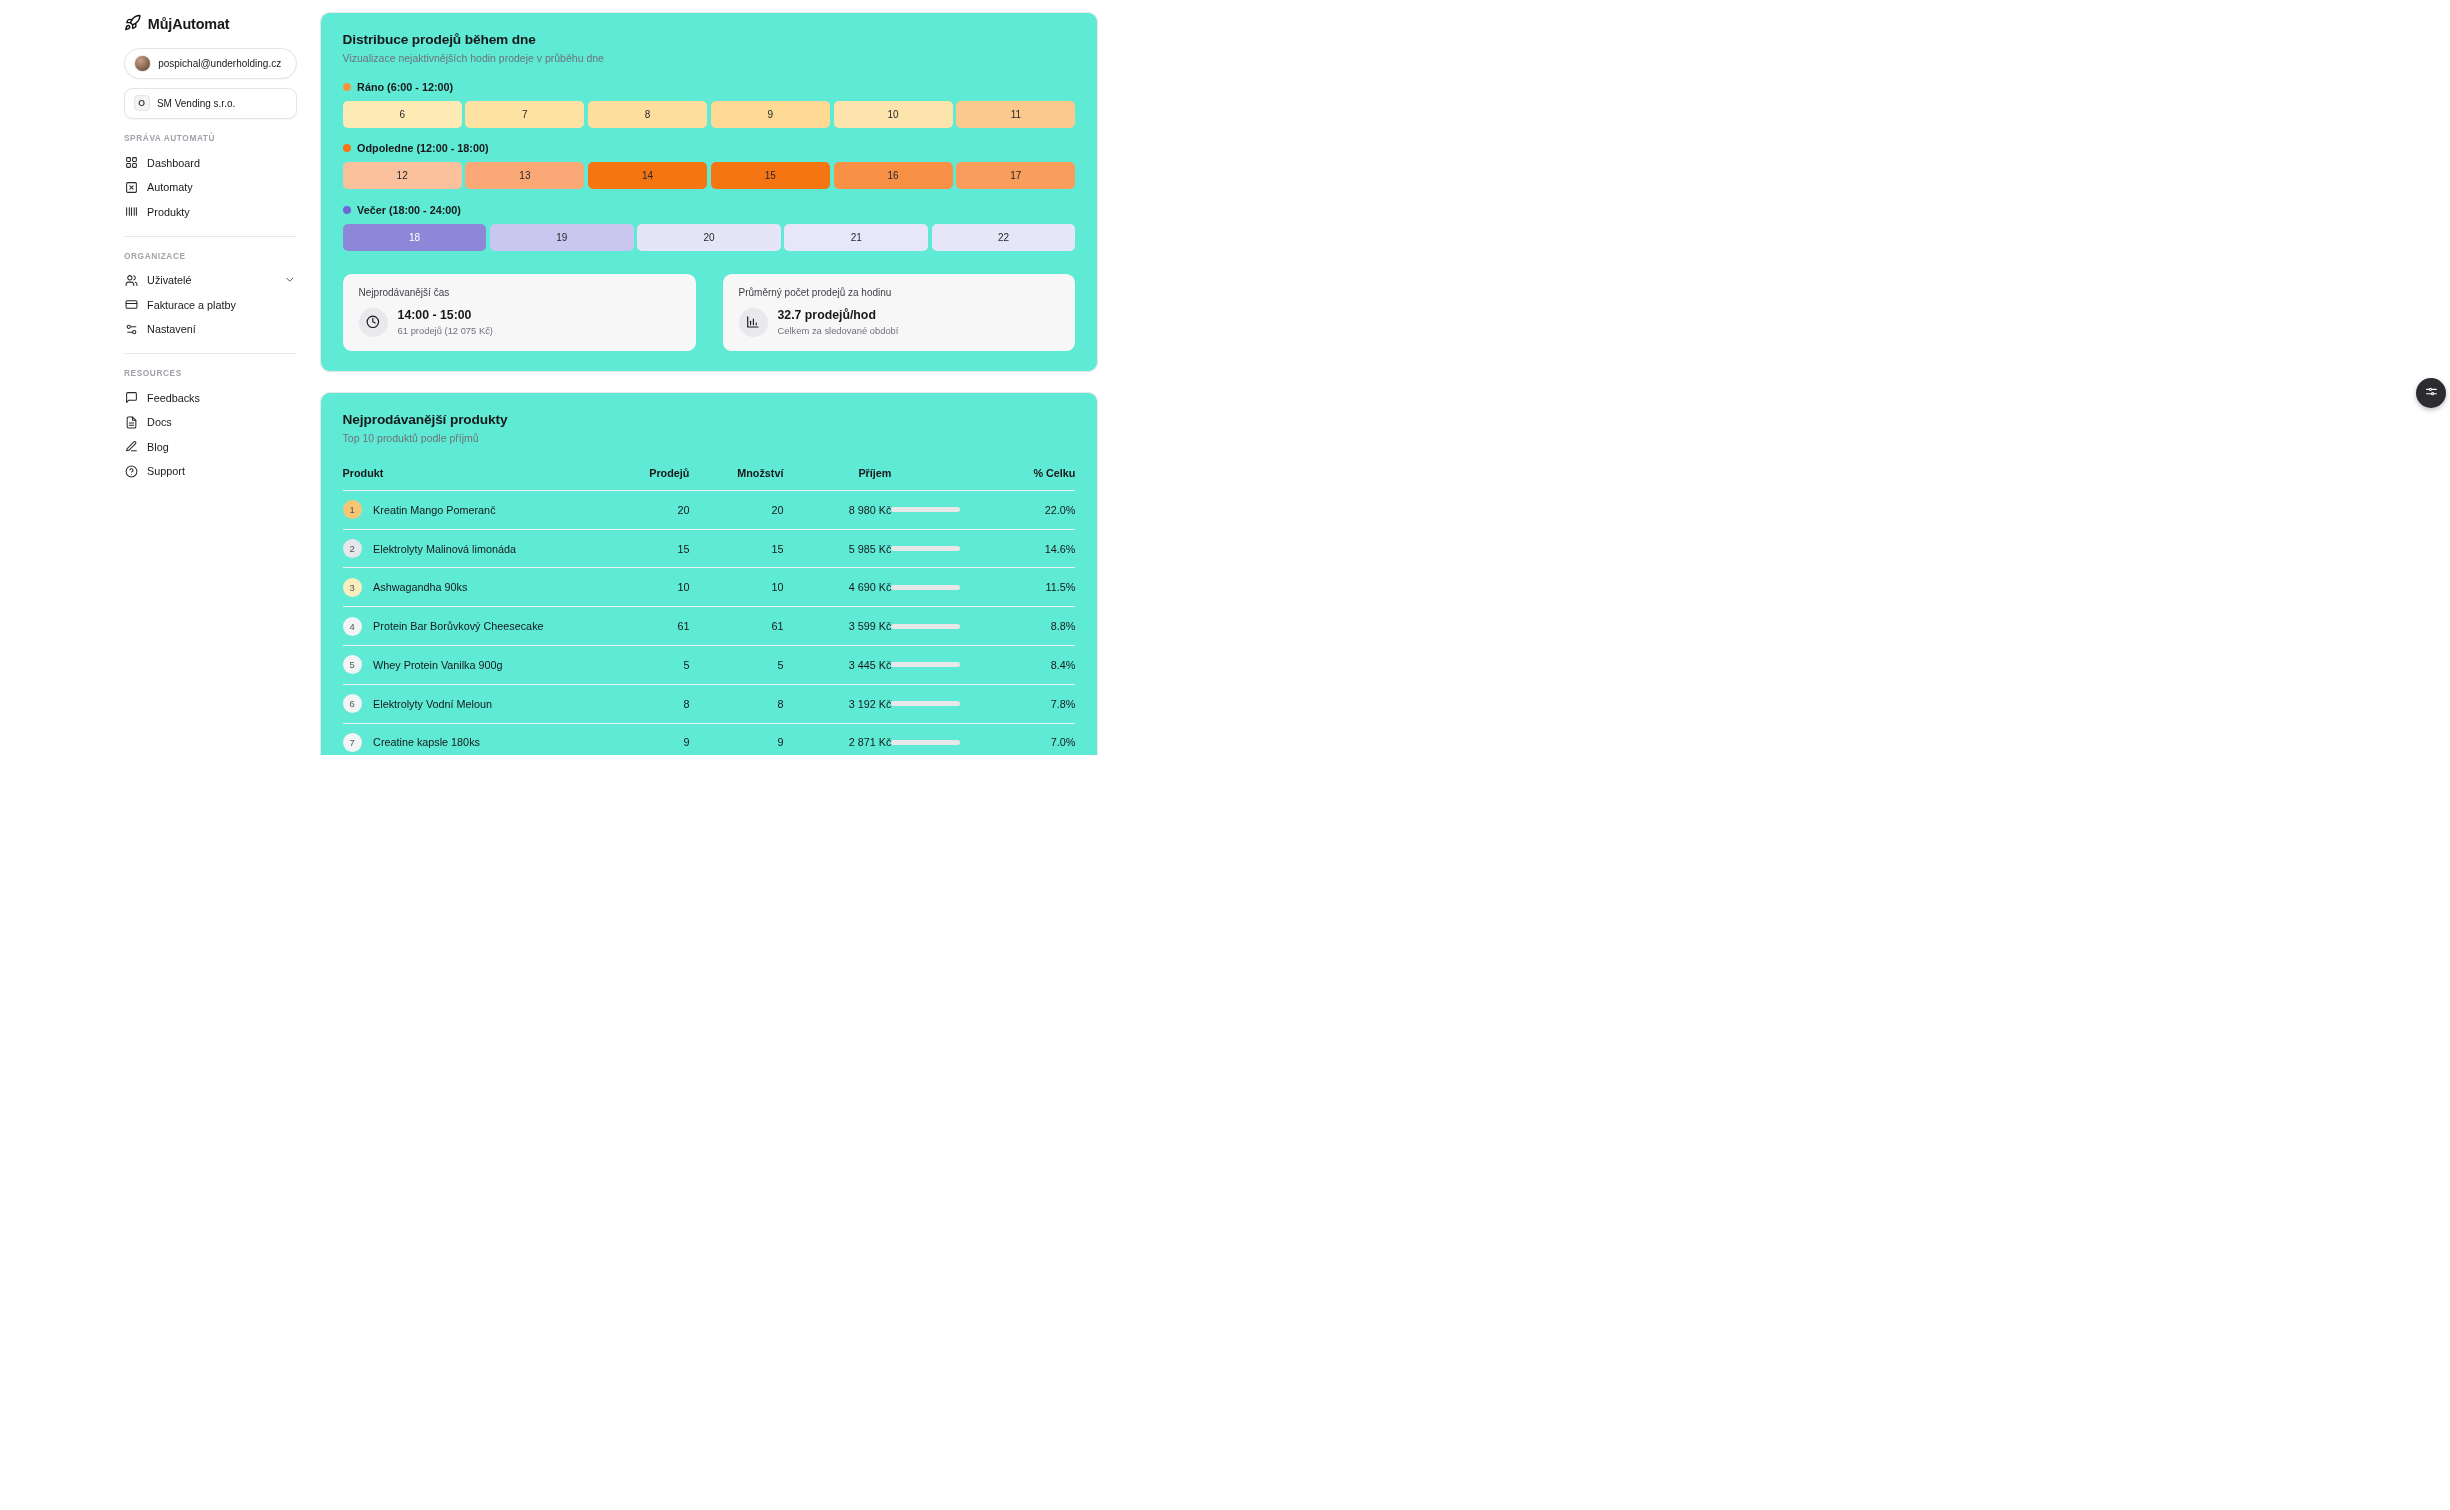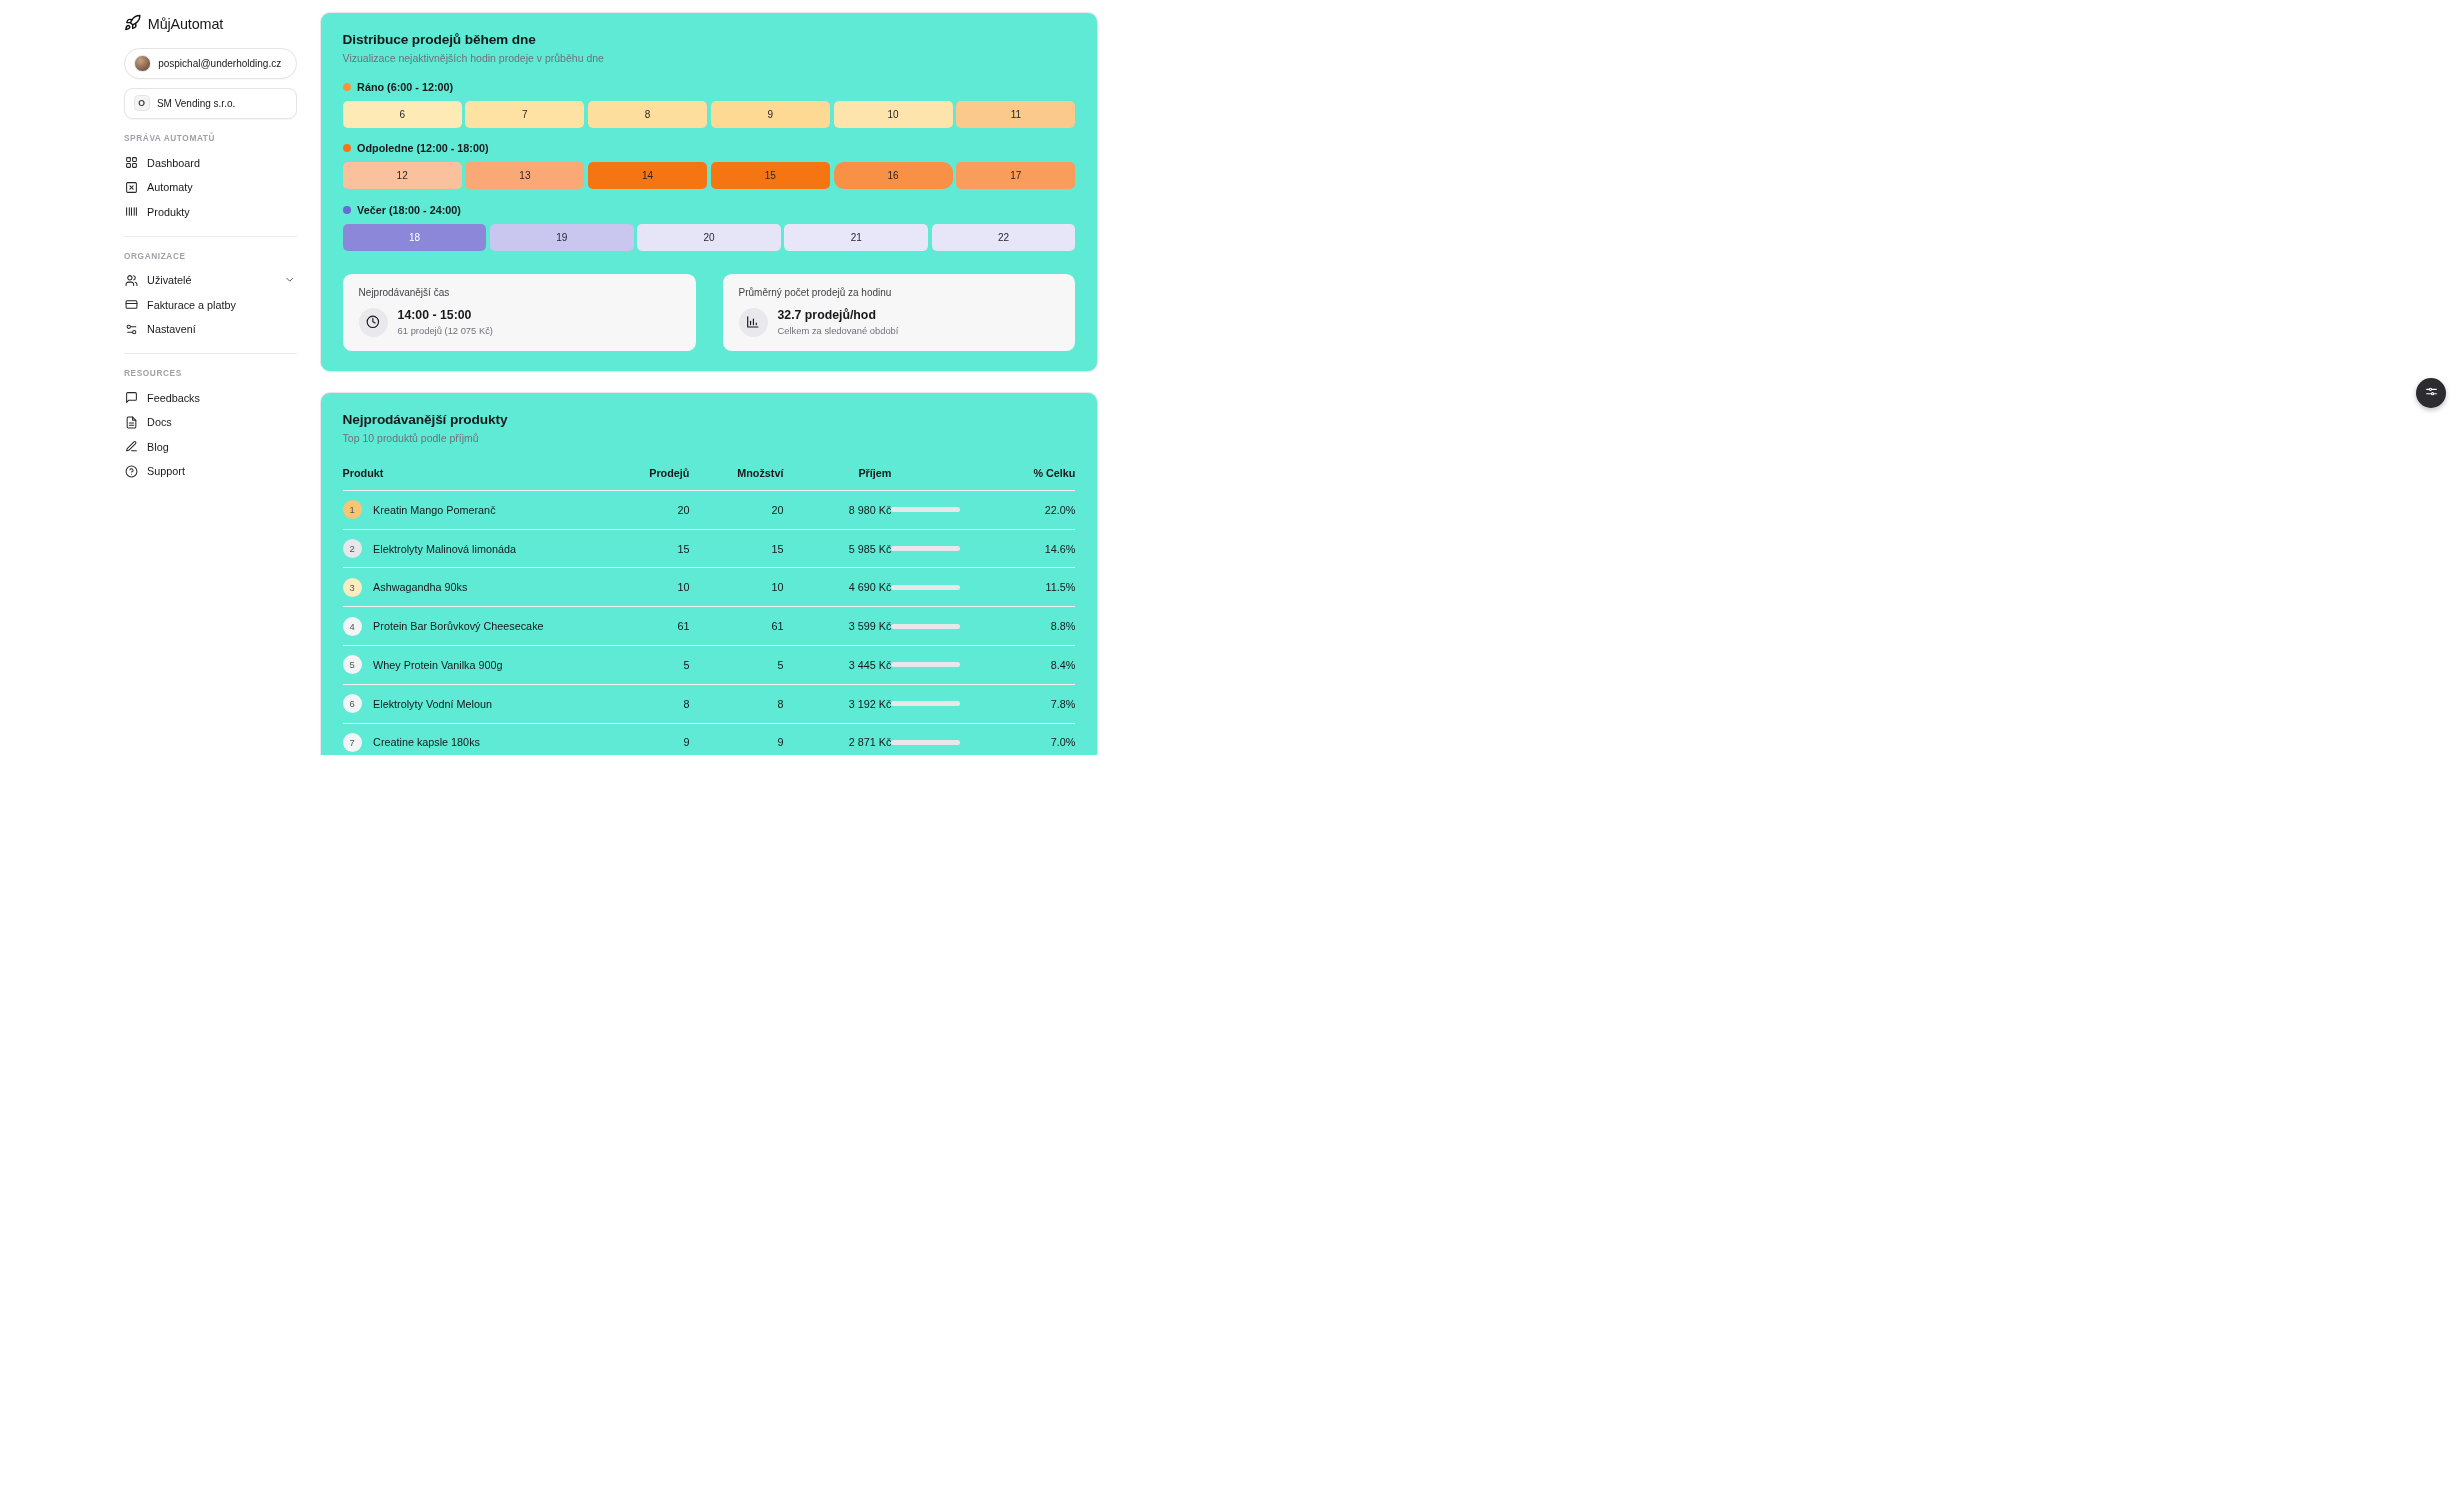--- a/index.html
+++ b/index.html
@@ -8,21 +8,21 @@
     width:1225px; height:755px; overflow:hidden;
     background:#ffffff; color:#18181b;
     font-family:"Liberation Sans", sans-serif;
     -webkit-font-smoothing:antialiased;
   }
   .layout { display:flex; align-items:flex-start; }
 
   
   .sidebar { width:173px; margin:11.5px 0 0 124px; flex-shrink:0; }
   .logo-row { display:flex; align-items:center; gap:6.5px; padding:2.9px 0 14.4px 0; }
-  .logo-text { font-size:14.4px; font-weight:400; letter-spacing:-0.01em; }
+  .logo-text { font-size:14.4px; font-weight:700; letter-spacing:-0.01em; }
   .pill {
     display:flex; align-items:center; gap:7.2px;
     border:0.7px solid #e4e4e7; background:#fff;
     border-radius:721px; padding:5.8px 8.7px; margin-bottom:8.7px;
     box-shadow:0 0.7px 1.4px rgba(0,0,0,0.04);
     cursor:pointer; overflow:hidden; white-space:nowrap;
   }
   .pill.org { border-radius:8.7px; padding:6.5px 8.7px; }
   .pill-text { font-size:10px; font-weight:500; overflow:hidden; text-overflow:ellipsis; }
   .avatar {
@@ -294,21 +294,21 @@
 
       <div class="group-label later">
         <span class="dot" style="background: rgb(249, 115, 22);"></span>
         <span>Odpoledne (12:00 - 18:00)</span>
       </div>
       <div class="heat-row six">
         <div class="heat-cell" style="background: rgb(251, 193, 156);">12</div>
         <div class="heat-cell" style="background: rgb(250, 168, 118);">13</div>
         <div class="heat-cell" style="background: rgb(245, 117, 19);">14</div>
         <div class="heat-cell" style="background: rgb(245, 117, 19);">15</div>
-        <div class="heat-cell" style="background: rgb(248, 144, 70); border-radius: 10px;">16</div>
+        <div class="heat-cell" style="background: rgb(248, 144, 70);">16</div>
         <div class="heat-cell" style="background: rgb(249, 157, 92);">17</div>
       </div>
 
       <div class="group-label later">
         <span class="dot" style="background: rgb(109, 103, 217);"></span>
         <span>Večer (18:00 - 24:00)</span>
       </div>
       <div class="heat-row five">
         <div class="heat-cell" style="background: rgb(141, 135, 217); color: rgb(255, 255, 255);">18</div>
         <div class="heat-cell" style="background: rgb(201, 198, 239);">19</div>

